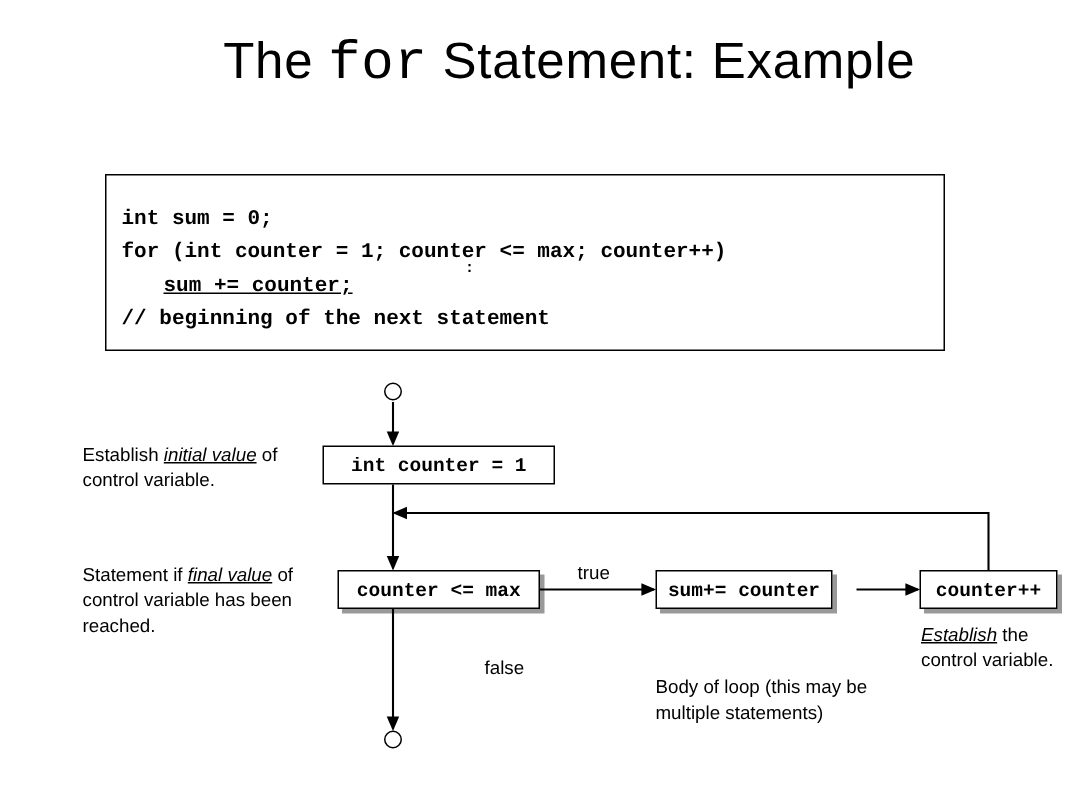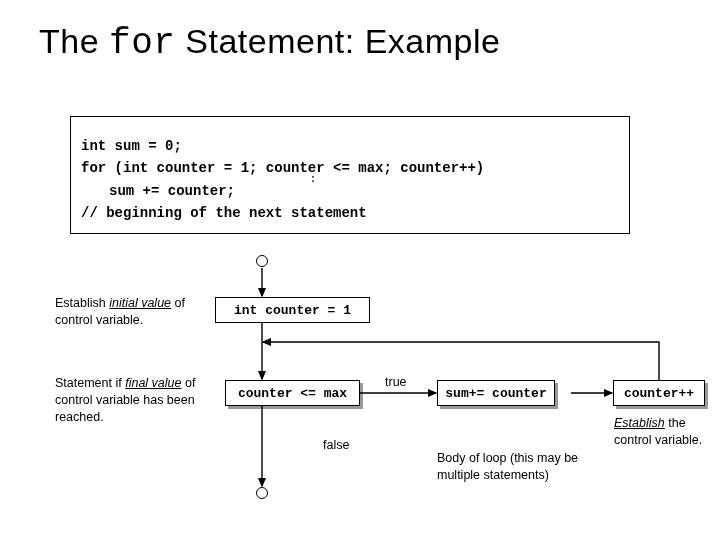--- a/index.html
+++ b/index.html
@@ -11,20 +11,21 @@
     font-family: Arial, Helvetica, sans-serif;
     color: #000;
     position: relative;
     overflow: hidden;
   }
   .title {
     position: absolute;
     top: 22px;
     left: 0;
     right: 0;
+    text-align: center;
     font-size: 34px;
     font-weight: 400;
     letter-spacing: 0.5px;
     padding-left: 39px;
   }
   .title .mono {
     font-family: "Courier New", monospace;
     font-size: 36px;
   }
   .codebox {
@@ -33,21 +34,21 @@
     left: 70px;
     width: 560px;
     border: 1px solid #000;
     padding: 18px 10px 8px 10px;
     font-family: "Courier New", monospace;
     font-weight: bold;
     font-size: 14px;
     line-height: 1.6;
     background: #fff;
   }
-  .codebox .indent { padding-left: 28px; }
+  .codebox .indent { padding-left: 28px; text-decoration: underline; }
   .small-colon {
     position: absolute;
     left: 239px;
     top: 55px;
     font-size: 10px;
     font-family: "Courier New", monospace;
   }
   .annot {
     position: absolute;
     font-size: 12.5px;

